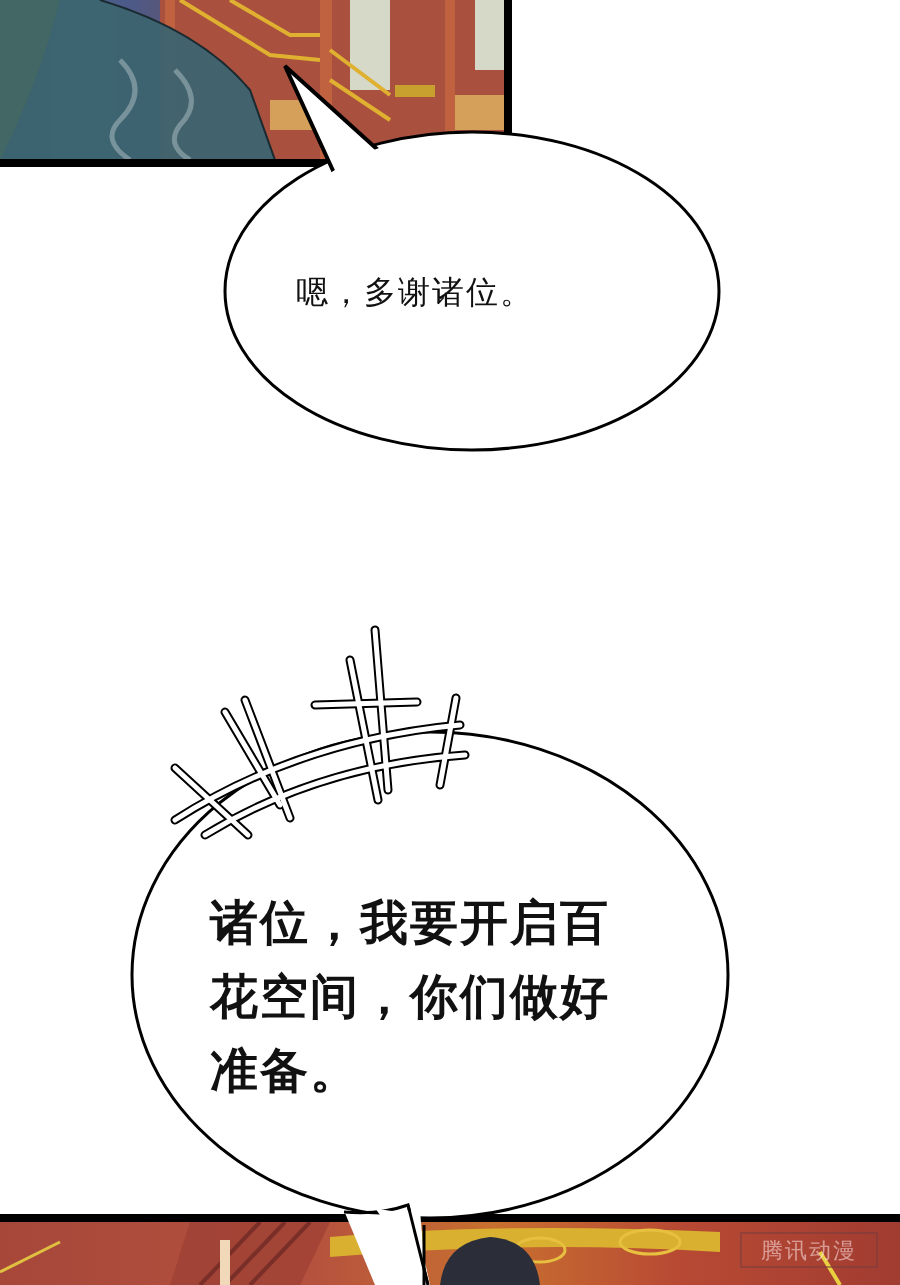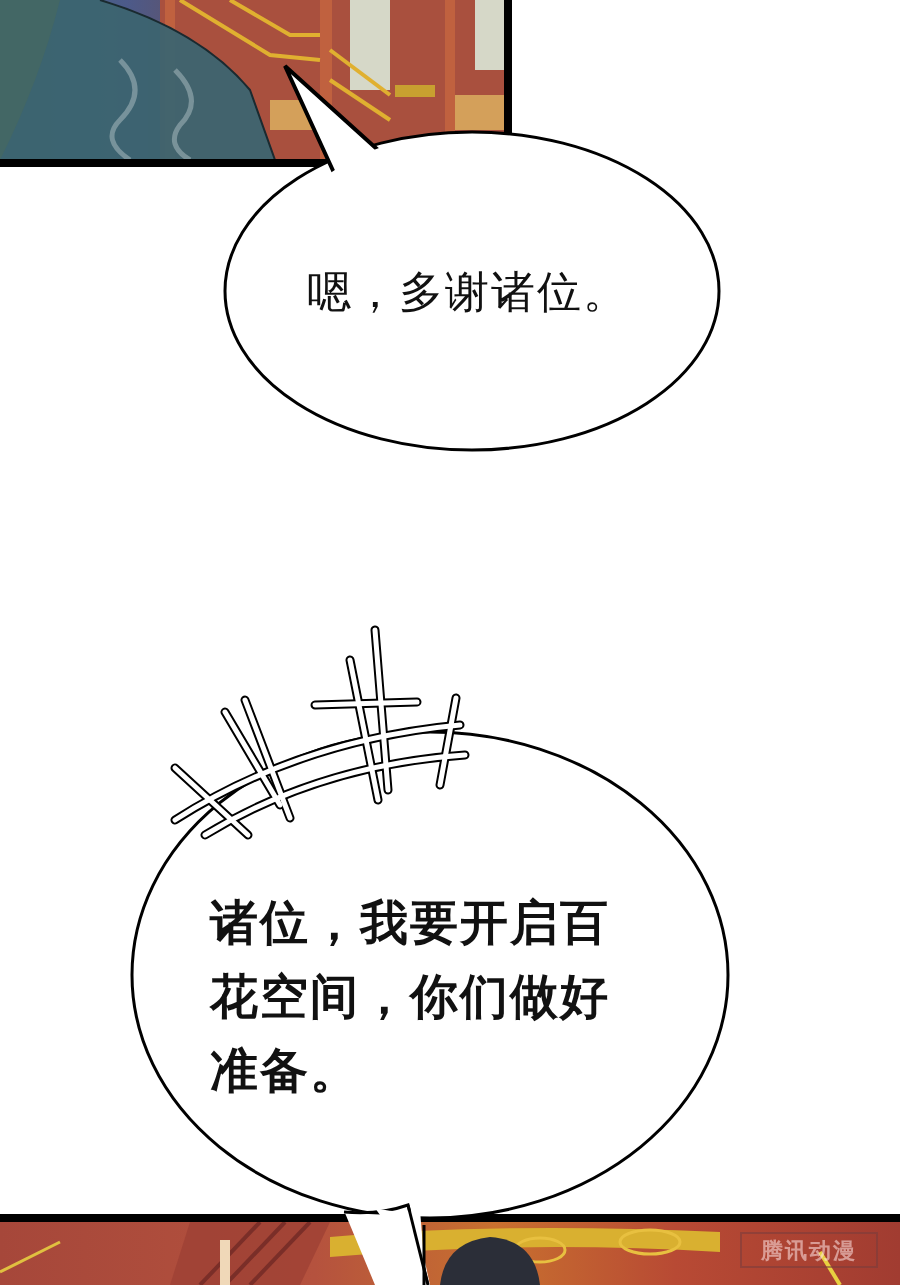--- a/index.html
+++ b/index.html
@@ -17,26 +17,26 @@
     #panel-bottom {
       left: 0; top: 1214px; width: 900px; height: 71px;
       border-top: 8px solid #000;
       background: linear-gradient(90deg, #a6473a 0%, #b5523e 35%, #c8702f 55%, #b84a34 75%, #a13c31 100%);
     }
     .bubble-svg { position: absolute; left: 0; top: 0; width: 900px; height: 1285px; pointer-events: none; }
     .bubble-text {
       position: absolute; color: #111; font-family: "DejaVu Sans", sans-serif;
       letter-spacing: 2px; white-space: pre-line;
     }
-    #bubble1-text { left: 296px; top: 262px; font-size: 44px; line-height: 60px; margin-left: 11px; }
+    #bubble1-text { left: 296px; top: 262px; font-size: 32px; line-height: 60px; }
     #bubble2-text { left: 210px; top: 885px; font-size: 48px; line-height: 74px; width: 460px; font-weight: bold; }
     #watermark {
       position: absolute; left: 740px; top: 1232px; width: 138px; height: 36px;
       border: 2px solid rgba(120,60,60,0.55); color: rgba(255,230,230,0.55);
-      font-size: 22px; font-weight: bold; text-align: center; line-height: 34px;
+      font-size: 22px; font-weight: normal; text-align: center; line-height: 34px;
       box-sizing: border-box; letter-spacing: 2px;
     }
   </style>
 </head>
 <body>
 
 <div class="panel" id="panel-top">
   <svg width="512" height="167" viewBox="0 0 512 167">
     <rect x="160" y="0" width="352" height="167" fill="#a9503e"></rect>
     <rect x="165" y="0" width="10" height="167" fill="#c0613f"></rect>

